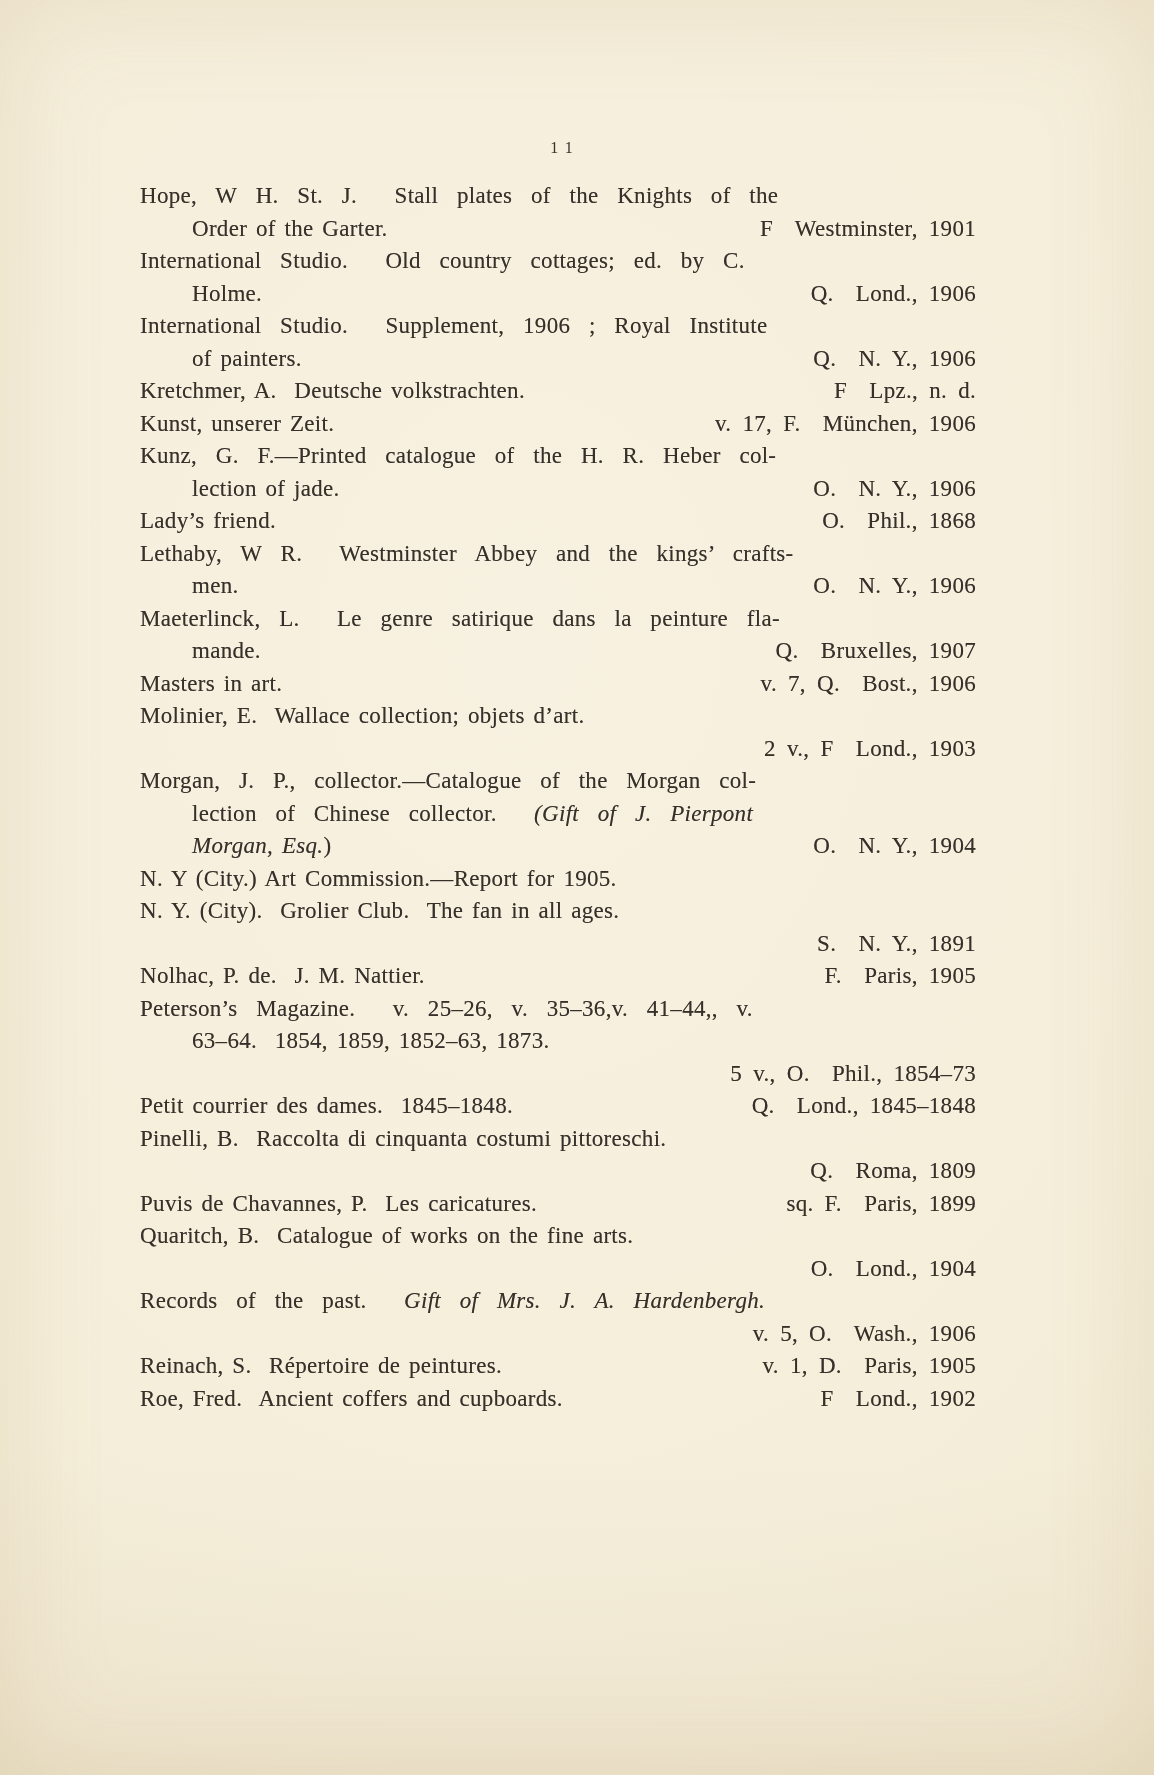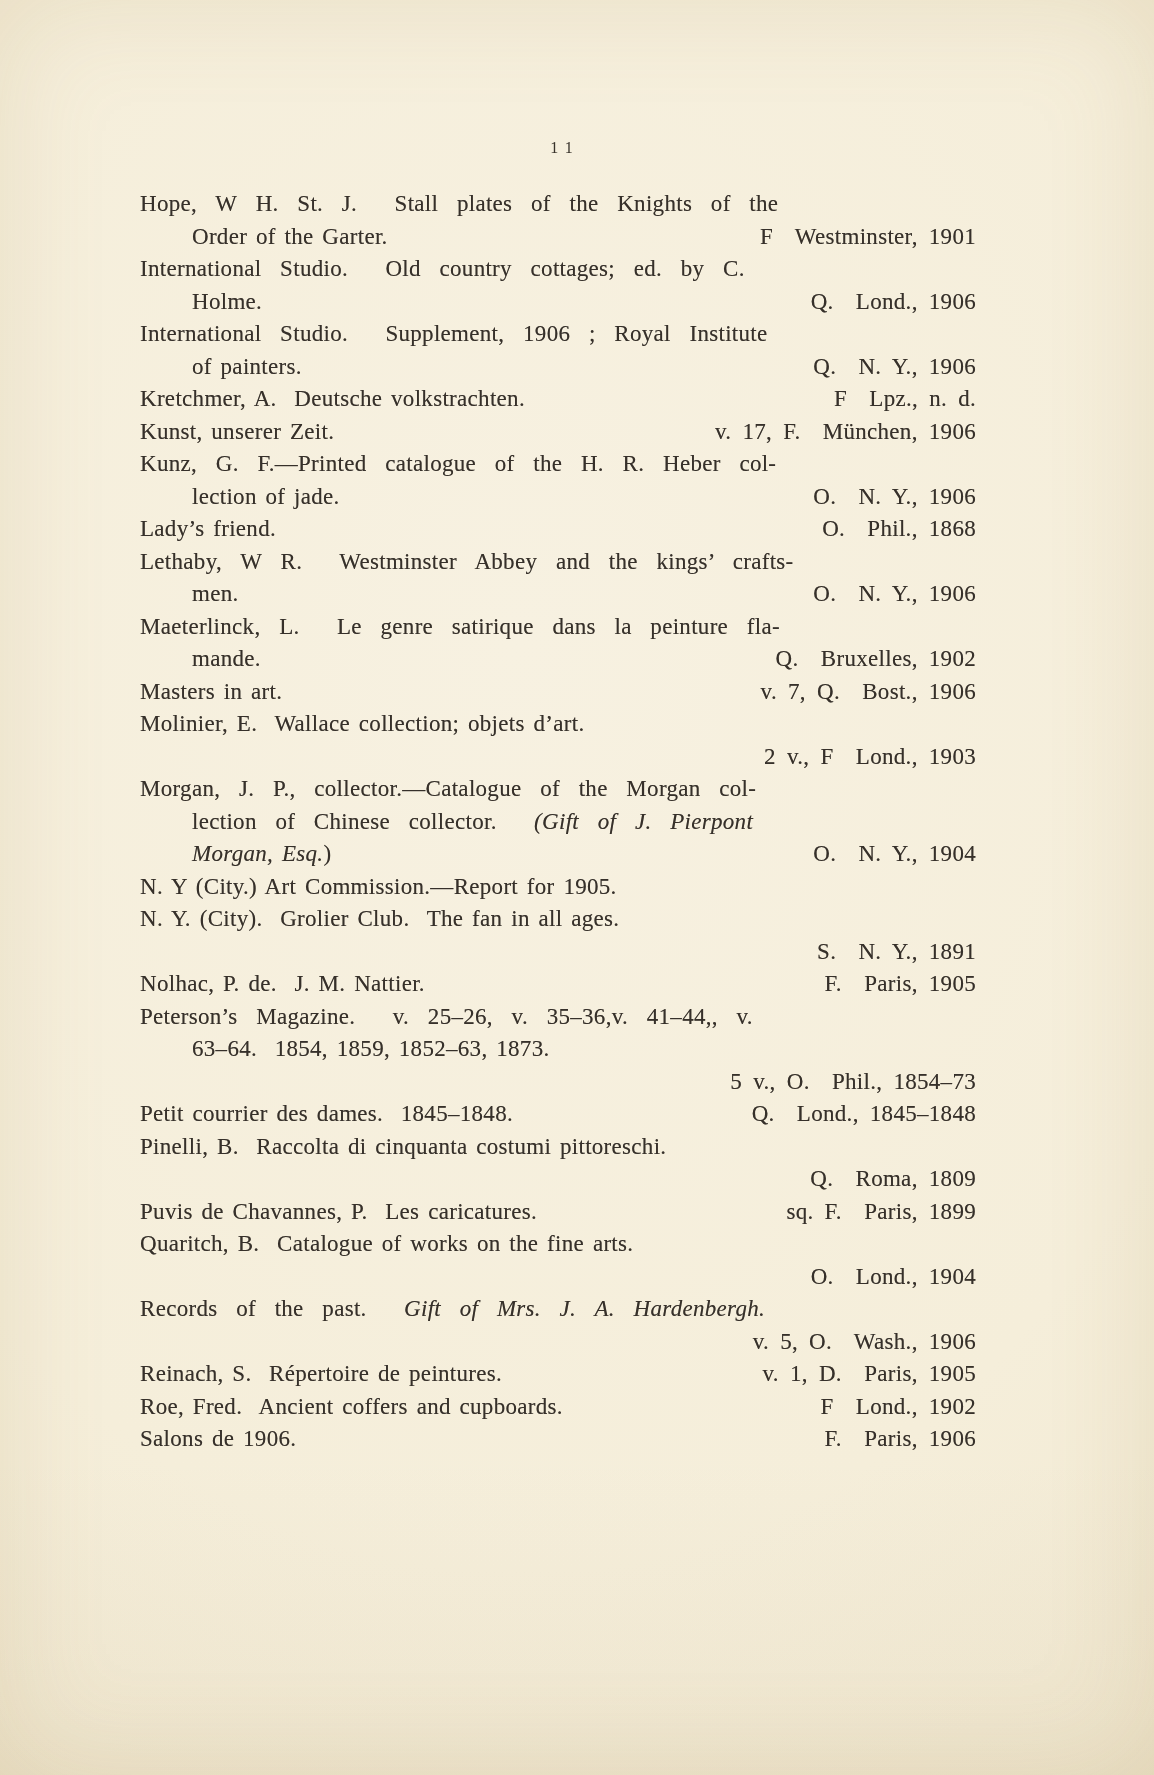--- a/index.html
+++ b/index.html
@@ -17,21 +17,21 @@
   }
   .page-number{
     position:absolute;top:122px;left:147px;width:836px;
     text-align:center;
     font-size:16px;line-height:30px;
     letter-spacing:7px;
     color:#38322a;
     margin-top:11px;
   }
   .entries{
-    position:absolute;top:188px;left:140px;width:836px;
+    position:absolute;top:180px;left:140px;width:836px;
     font-size:23px;line-height:32.5px;
     color:#36302a;
     letter-spacing:0.3px;
     word-spacing:0.12em;
     text-shadow:0 0 0.5px rgba(54,48,42,0.45);
   }
   .line{display:flex;justify-content:space-between;flex-wrap:nowrap;}
   .line.gap{}
   .line.indent{padding-left:52px;}
   .left{white-space:pre;flex:0 1 auto;}
@@ -90,21 +90,21 @@
       </div>
       <div class="line indent">
         <span class="left"><span>men.</span></span>
         <span class="ref">O.  N. Y., 1906</span>
       </div>
       <div class="line wide">
         <span class="left"><span>Maeterlinck, L.  Le genre satirique dans la peinture fla-</span></span>
       </div>
       <div class="line indent">
         <span class="left"><span>mande.</span></span>
-        <span class="ref">Q.  Bruxelles, 1902</span>
+        <span class="ref">Q.  Bruxelles, 1907</span>
       </div>
       <div class="line">
         <span class="left"><span>Masters in art.</span></span>
         <span class="ref">v. 7, Q.  Bost., 1906</span>
       </div>
       <div class="line">
         <span class="left"><span>Molinier, E.  Wallace collection; objets d’art.</span></span>
       </div>
       <div class="line">
         <span class="left"></span>
@@ -174,18 +174,14 @@
         <span class="ref">v. 5, O.  Wash., 1906</span>
       </div>
       <div class="line">
         <span class="left"><span>Reinach, S.  Répertoire de peintures.</span></span>
         <span class="ref">v. 1, D.  Paris, 1905</span>
       </div>
       <div class="line">
         <span class="left"><span>Roe, Fred.  Ancient coffers and cupboards.</span></span>
         <span class="ref">F  Lond., 1902</span>
       </div>
-      <div class="line">
-        <span class="left"><span>Salons de 1906.</span></span>
-        <span class="ref">F.  Paris, 1906</span>
-      </div>
     </div>
 </div>
 
 </body></html>

